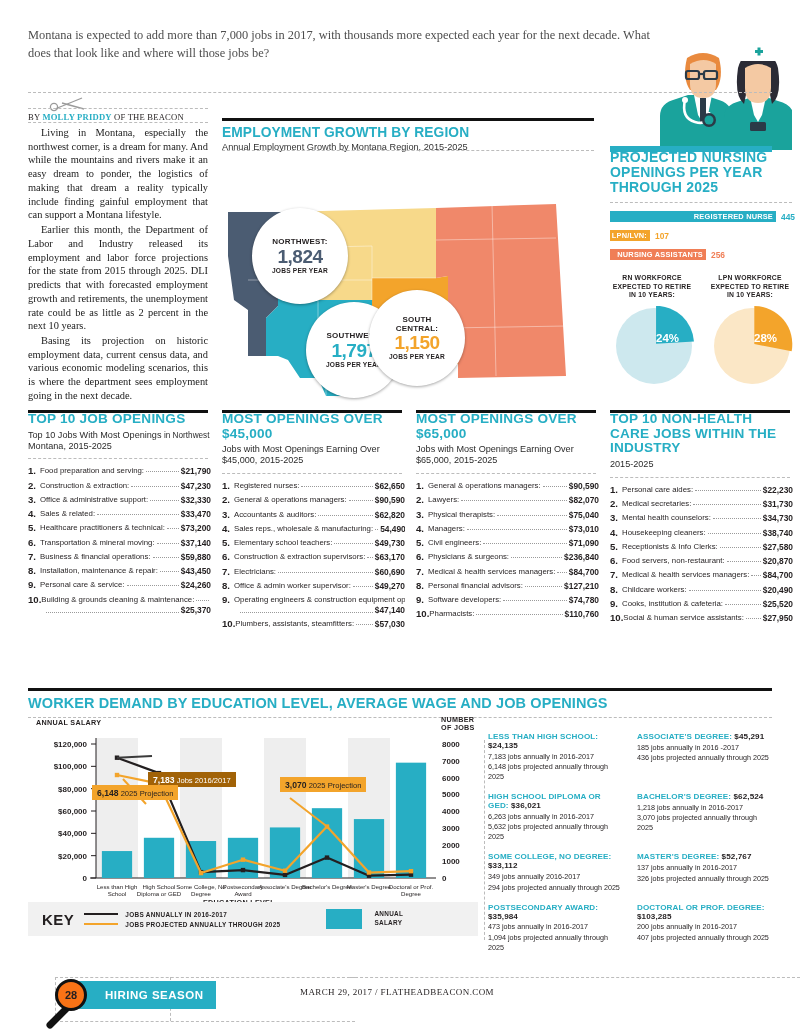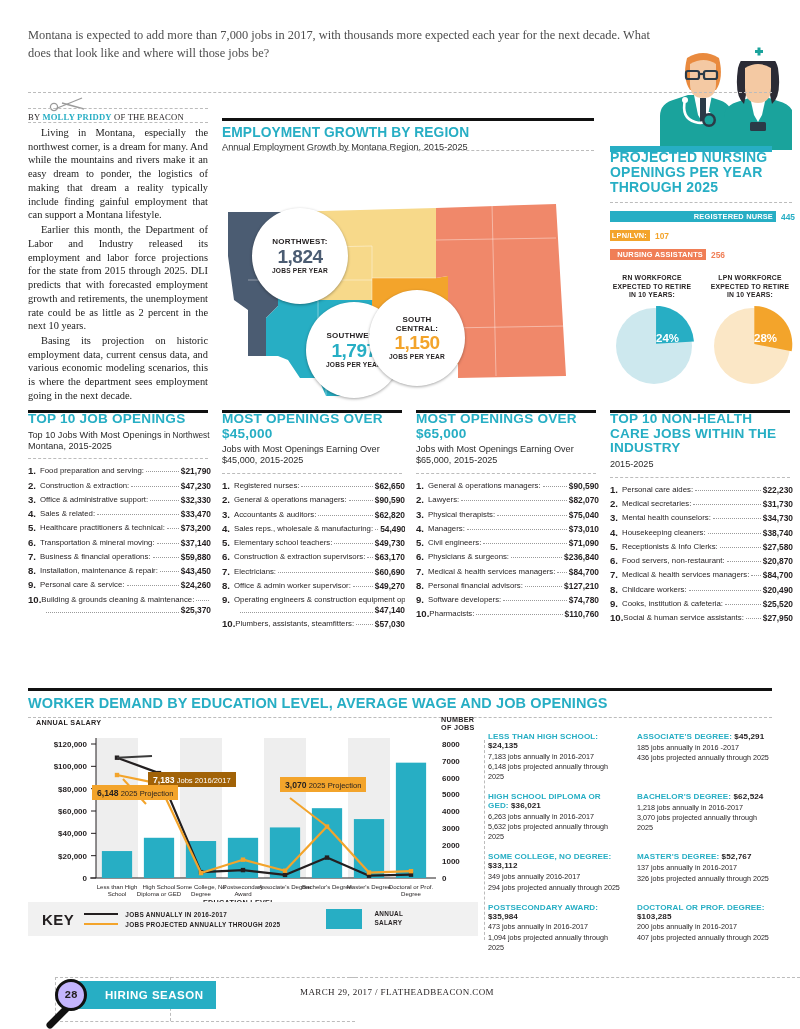--- a/index.html
+++ b/index.html
@@ -117,23 +117,23 @@
      display:grid; grid-template-columns:1fr 1fr; column-gap:14px; row-gap:11px; }
   .edu-item .et { font-size:8.1px; font-weight:700; color:#27aec4; letter-spacing:.1px;
      font-family:"Liberation Sans Narrow","Liberation Sans",sans-serif; }
   .edu-item .et b { color:#231f20; }
   .edu-item .er { font-size:7.2px; color:#231f20; margin-top:1.5px; line-height:1.3;
      font-family:"Liberation Sans Narrow","Liberation Sans",sans-serif; }
 
   
   #footer { position:absolute; left:0; top:975px; width:800px; height:54px; }
   .pagenum { position:absolute; left:55px; top:4px; width:32px; height:32px; border-radius:50%;
-     border:3px solid #111; background:#c4b5fd; display:flex; align-items:center;
+     border:3px solid #111; background:#f97316; display:flex; align-items:center;
      justify-content:center; font-size:11px; font-weight:700; z-index:3;
-     font-family:Liberation Mono, monospace; }
+     font-family:Liberation Sans, sans-serif; }
   .sectag { position:absolute; left:75px; top:6px; height:28px; background:#27aec4;
      color:#fff; font-size:11.5px; font-weight:700; letter-spacing:.5px;
      display:flex; align-items:center; padding:0 12px 0 30px;
      font-family:"Liberation Sans Narrow","Liberation Sans",sans-serif; }
   .footline { position:absolute; left:300px; top:12px; font-family:"Liberation Serif",serif;
      font-size:9px; letter-spacing:.4px; color:#231f20; }
 </style>
 </head>
 <body>
 

